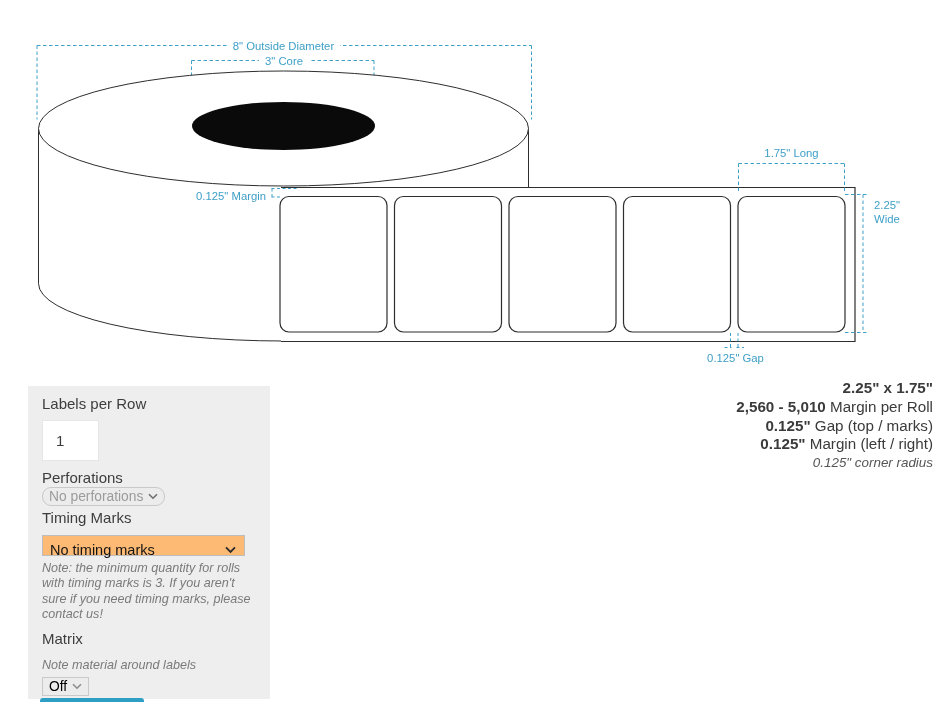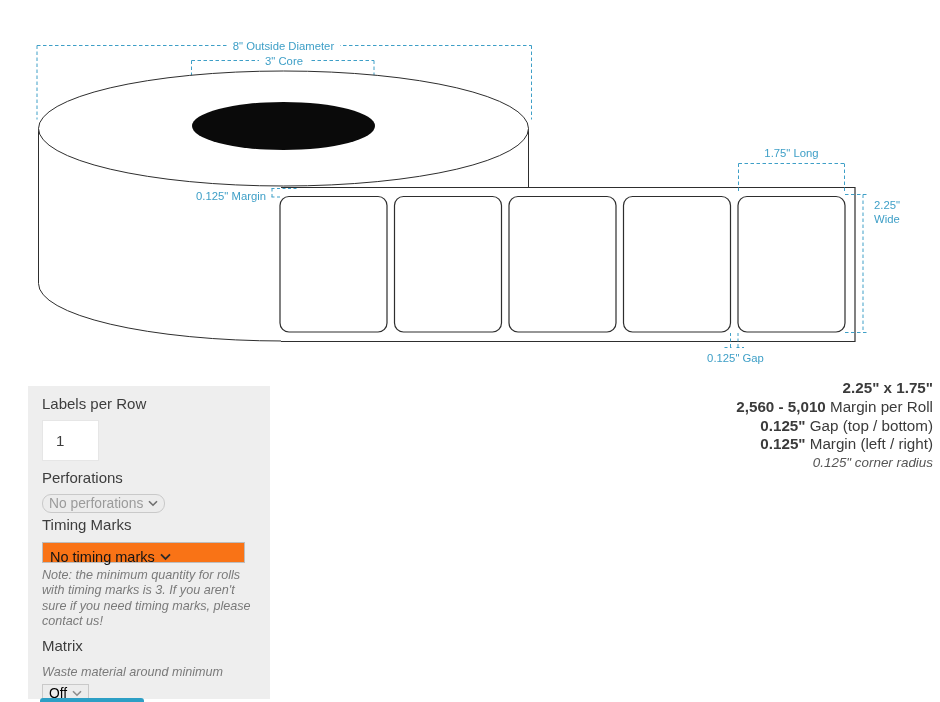--- a/index.html
+++ b/index.html
@@ -29,24 +29,24 @@
     background:#fff;border:1px solid #e6e6e6;font-family:inherit;
     font-size:15px;color:#3d3d3d;padding:0 0 0 13px;outline:none;
   }
   .sel{
     display:inline-flex;align-items:center;box-sizing:border-box;height:19px;
     border:1px solid #c9c9c9;background:#ececec;color:#9b9b9b;
     font-size:13.8px;padding:0 6px;cursor:default;
   }
   .sel .chev{margin-left:5px;display:inline-flex;}
   .sel-timing{
-    width:203px;height:21px;background:#f97316;border:1px solid #bdbdbd;color:#141414;
-    font-size:14.5px;padding:8px 8px 0 7px;margin-top:8px;
+    width:203px;height:21px;background:#fdba74;border:1px solid #bdbdbd;color:#141414;
+    font-size:14.5px;justify-content:space-between;padding:8px 8px 0 7px;margin-top:8px;
   }
-  .sel-perf{margin-top:7px;border-radius:9px;}
+  .sel-perf{margin-top:0;border-radius:9px;}
   .sel-off{margin-top:2px;color:#000000;}
   .mt3{margin-top:7px;}
   .mt2{margin-top:2px;}
   .note{
     font-size:12.6px;font-style:italic;color:#7a7a7a;line-height:15.6px;
     margin-top:2px;width:214px;
   }
   .matrix-label{margin-top:6px;}
   .waste{margin:10px 0 3px 0;width:214px;line-height:14px;}
   
@@ -120,21 +120,21 @@
     <line x1="738" y1="333" x2="738" y2="347.5"></line>
     <line x1="724.5" y1="347.5" x2="731.5" y2="347.5"></line>
     <line x1="736.5" y1="347.5" x2="744" y2="347.5"></line>
   </g>
   <text class="ann-text" x="735.5" y="361.5" text-anchor="middle">0.125" Gap</text>
 </svg>
 
 <div class="summary">
   <div><b>2.25" x 1.75"</b></div>
   <div><b>2,560 - 5,010</b><span> Margin per Roll</span></div>
-  <div><b>0.125"</b><span> Gap (top / bottom)</span></div>
+  <div><b>0.125"</b><span> Gap (top / marks)</span></div>
   <div><b>0.125"</b><span> Margin (left / right)</span></div>
   <div class="corner">0.125" corner radius</div>
 </div>
 
 <div class="panel">
   <div class="p-label">Labels per Row</div>
   <input class="qty" type="text" value="1" style="">
 
   <div class="p-label mt3">Perforations</div>
   <div class="sel sel-perf">
@@ -152,21 +152,21 @@
     <span class="chev">
       <svg width="11" height="8" viewBox="0 0 11 8">
           <path d="M1 1.4 L5.5 6 L10 1.4" fill="none" stroke="#2b2b2b" stroke-width="1.8"></path>
         </svg>
     </span>
   </div>
 
   <div class="note">Note: the minimum quantity for rolls with timing marks is 3. If you aren't sure if you need timing marks, please contact us!</div>
 
   <div class="p-label matrix-label">Matrix</div>
-  <div class="note waste">Waste material around minimum</div>
+  <div class="note waste">Note material around labels</div>
   <div class="sel sel-off">
     <span>Off</span>
     <span class="chev">
       <svg width="10" height="7" viewBox="0 0 10 7">
           <path d="M1 1.2 L5 5.2 L9 1.2" fill="none" stroke="#8d8d8d" stroke-width="1.6"></path>
         </svg>
     </span>
   </div>
 </div>
 

